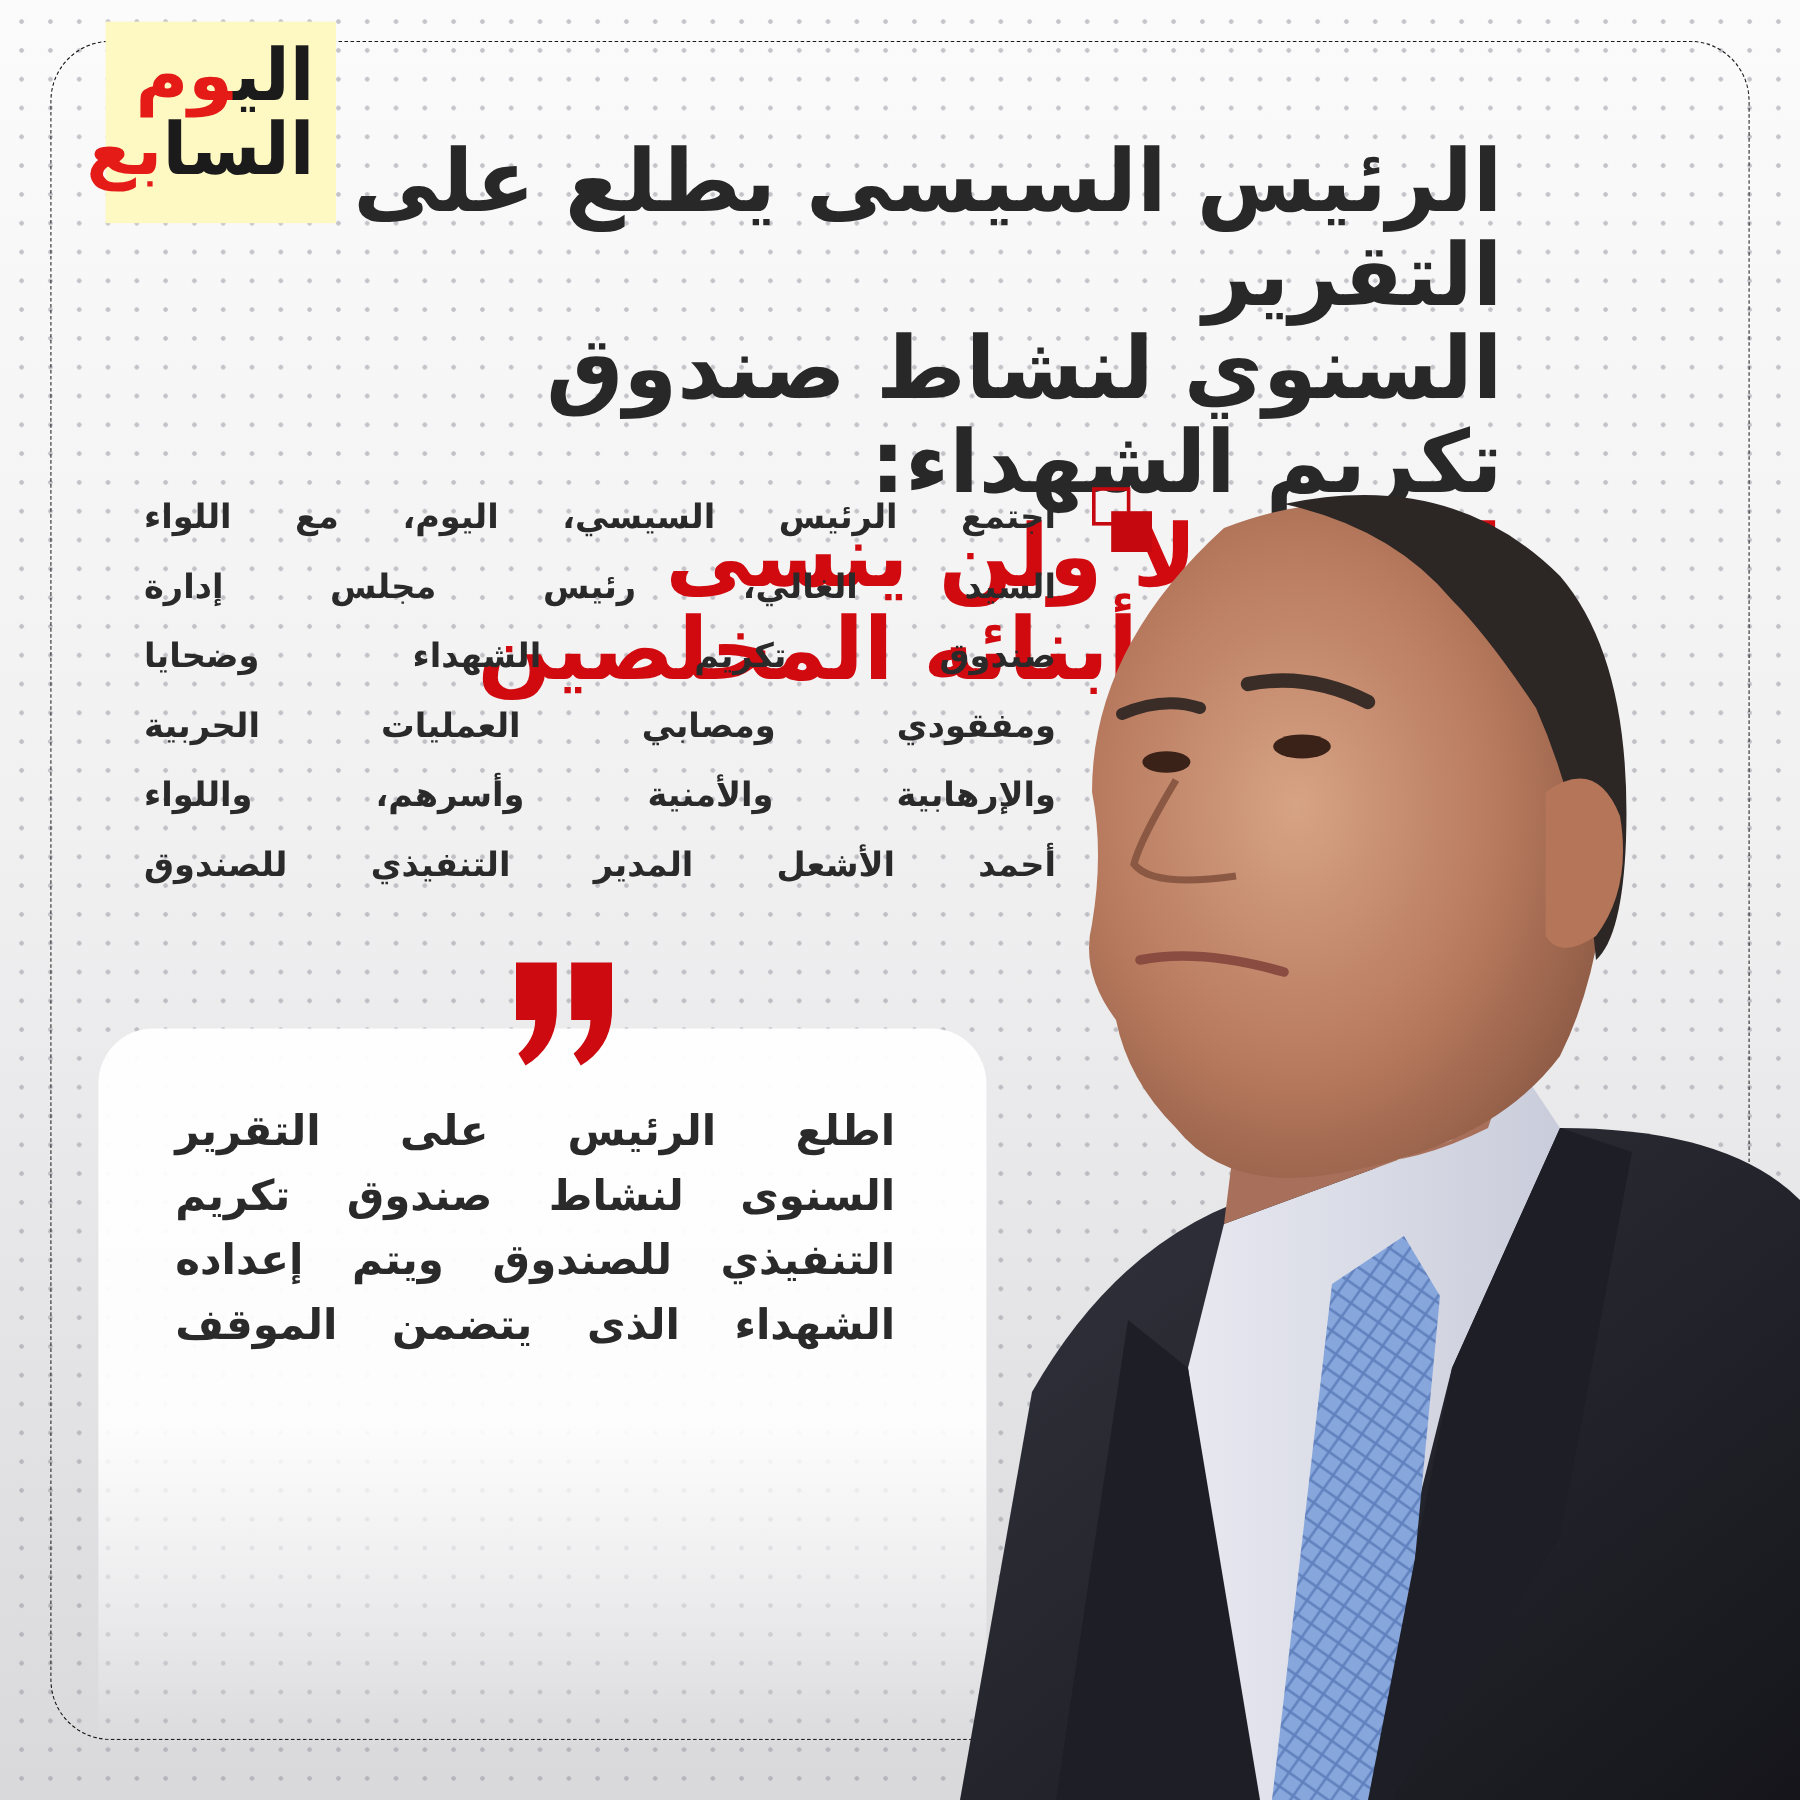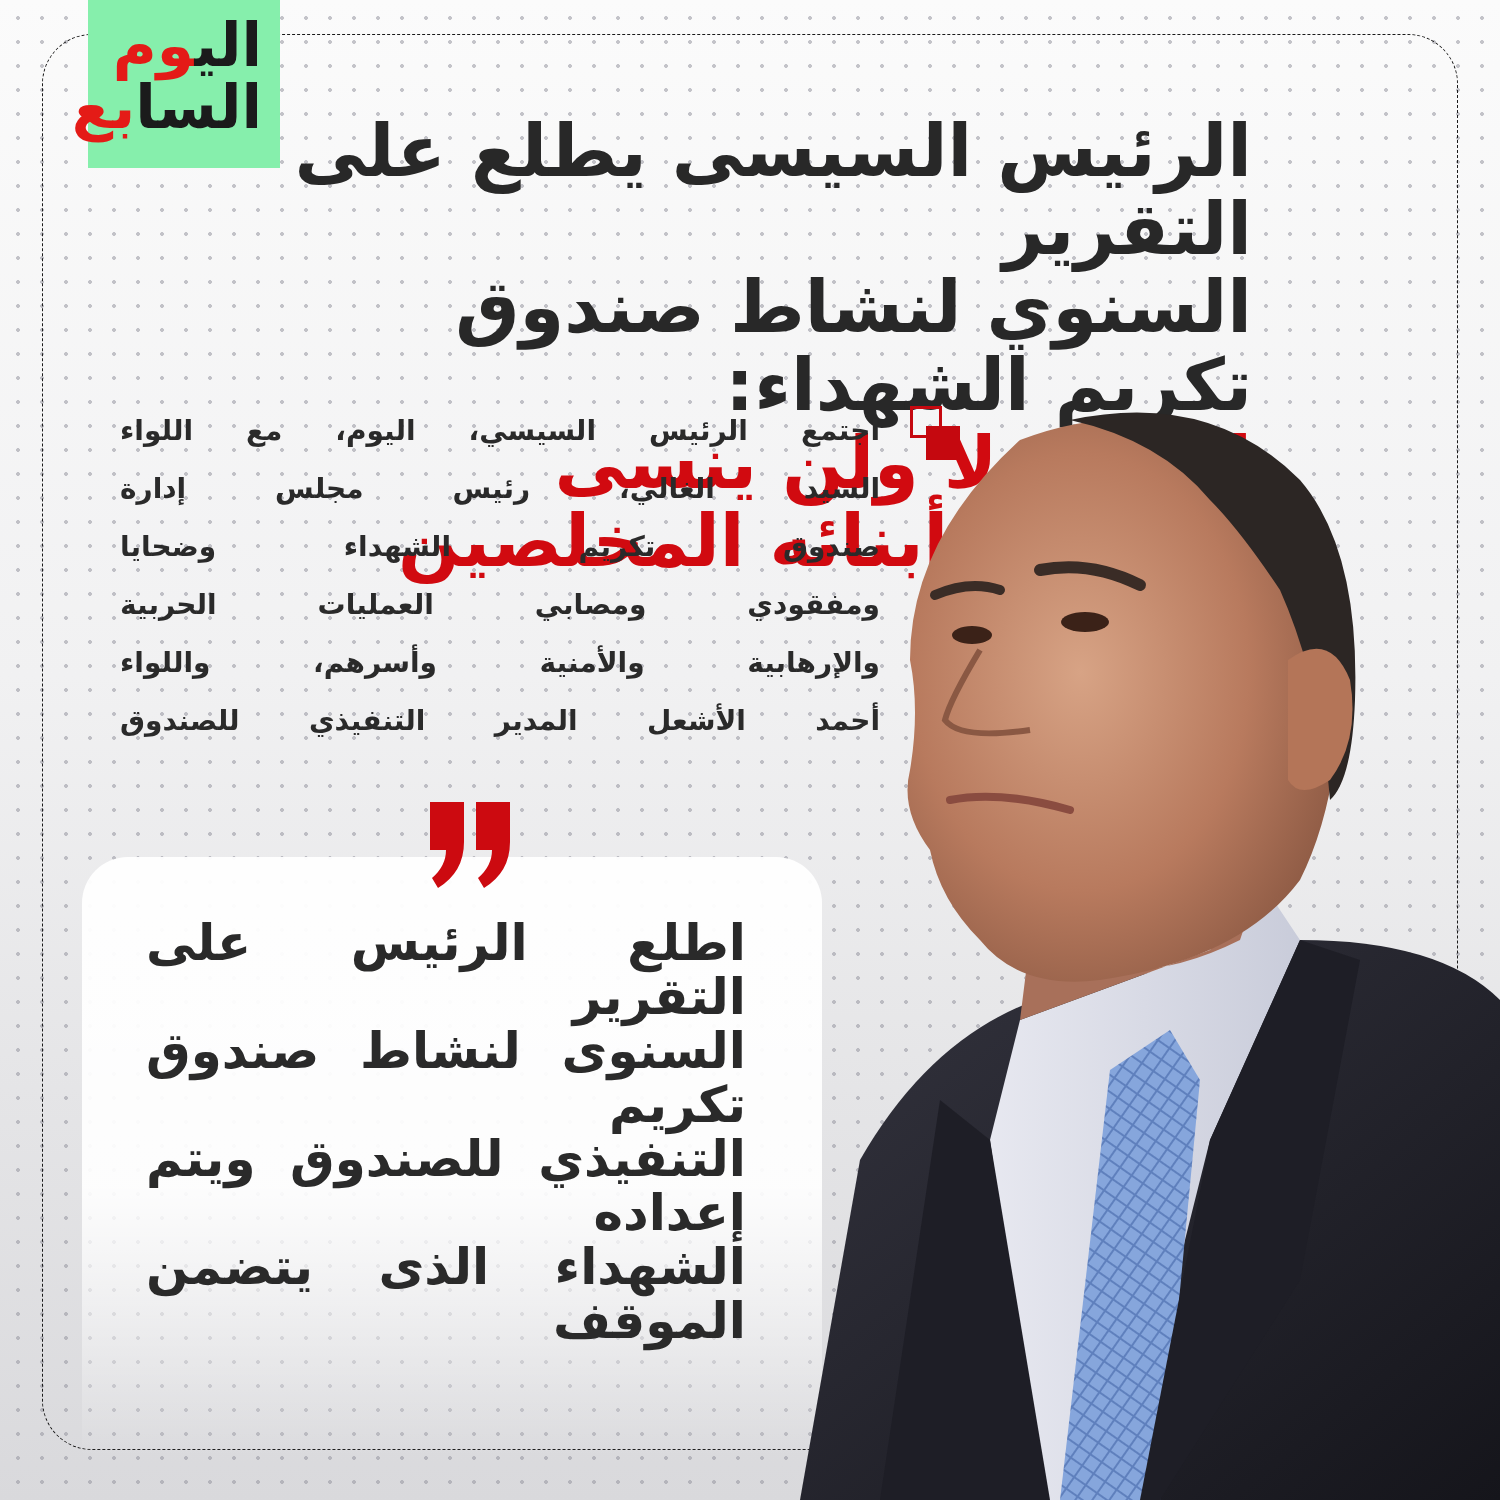--- a/index.html
+++ b/index.html
@@ -11,22 +11,22 @@
       radial-gradient(circle, rgba(150,150,160,0.55) 1.6px, transparent 2.2px),
       linear-gradient(180deg, #fbfbfb 0%, #f1f1f2 45%, #d9d9dc 100%);
     background-size: 24px 24px, 100% 100%;
     background-position: 6px 6px, 0 0;
   }
   .frame {
     position: absolute; left: 42px; top: 34px; width: 1416px; height: 1416px;
     border: 1.5px dashed #1a1a1a; border-radius: 50px; box-sizing: border-box;
   }
   .logo-box {
-    position: absolute; left: 88px; top: 0; width: 192px; height: 168px;
-    background: #86efac;
+    position: absolute; left: 88px; top: 18px; width: 192px; height: 168px;
+    background: #fef9c3;
   }
   .logo {
     position: absolute; left: 0; top: 14px; width: 192px; text-align: right; direction: rtl;
     font-family: "DejaVu Sans", sans-serif; font-weight: bold; line-height: 62px;
     font-size: 60px; letter-spacing: -2px;
   }
   .logo .l1 { display:block; padding-right: 18px; }
   .logo .l2 { display:block; padding-right: 18px; }
   .logo .red { color: #e41b17; }
   .logo .blk { color: #1b1b1b; }
@@ -57,21 +57,21 @@
     border-radius: 46px 46px 0 0;
     background: linear-gradient(180deg, rgba(255,255,255,0.96) 0%, rgba(255,255,255,0.92) 55%, rgba(255,255,255,0) 100%);
   }
   .quote-mark {
     position: absolute; left: 420px; top: 790px; width: 100px; height: 100px;
   }
   .quote-text {
     position: absolute; right: 754px; top: 916px; width: 600px;
     direction: rtl; text-align: justify;
     font-family: "DejaVu Sans", sans-serif; font-weight: bold;
-    font-size: 50px; line-height: 54px; color: #2a2a2a;
+    font-size: 35px; line-height: 54px; color: #2a2a2a;
   }
   .quote-text .line { display:block; text-align-last: justify; }
   .portrait { position: absolute; left: 740px; top: 380px; width: 760px; height: 1120px; }
 </style>
 </head>
 <body>
 
 <div class="frame"></div>
 
 <div class="logo-box">

